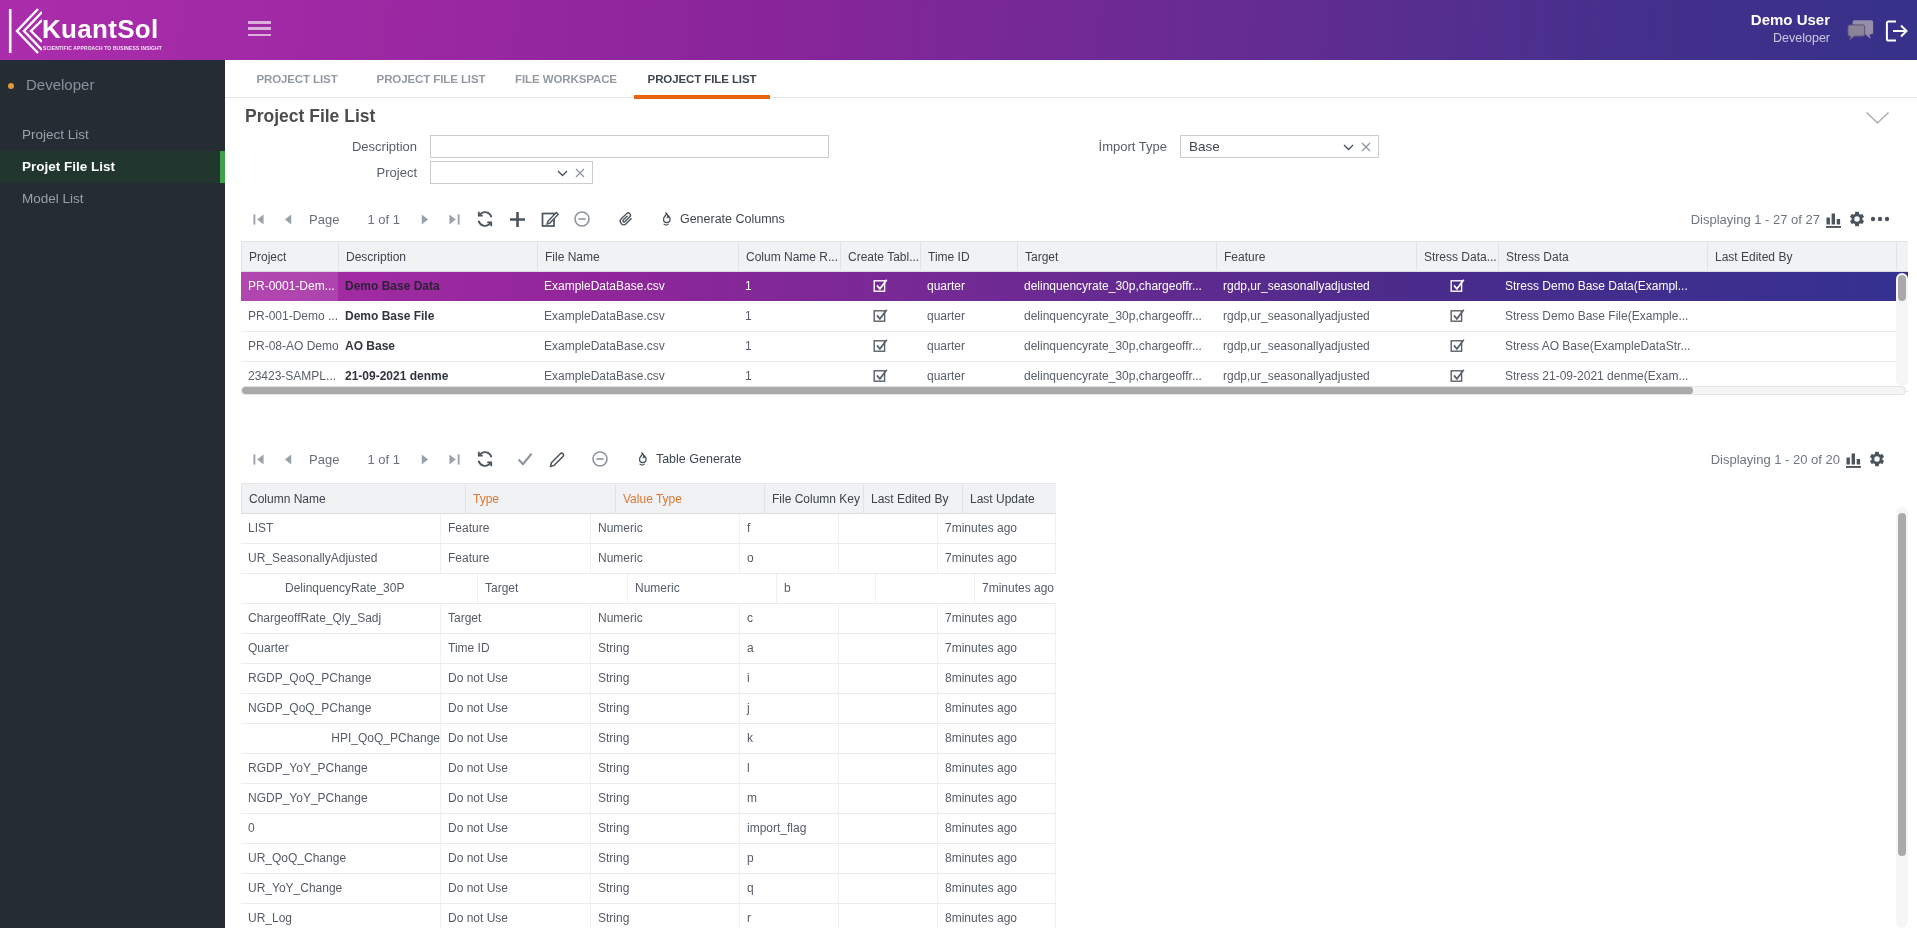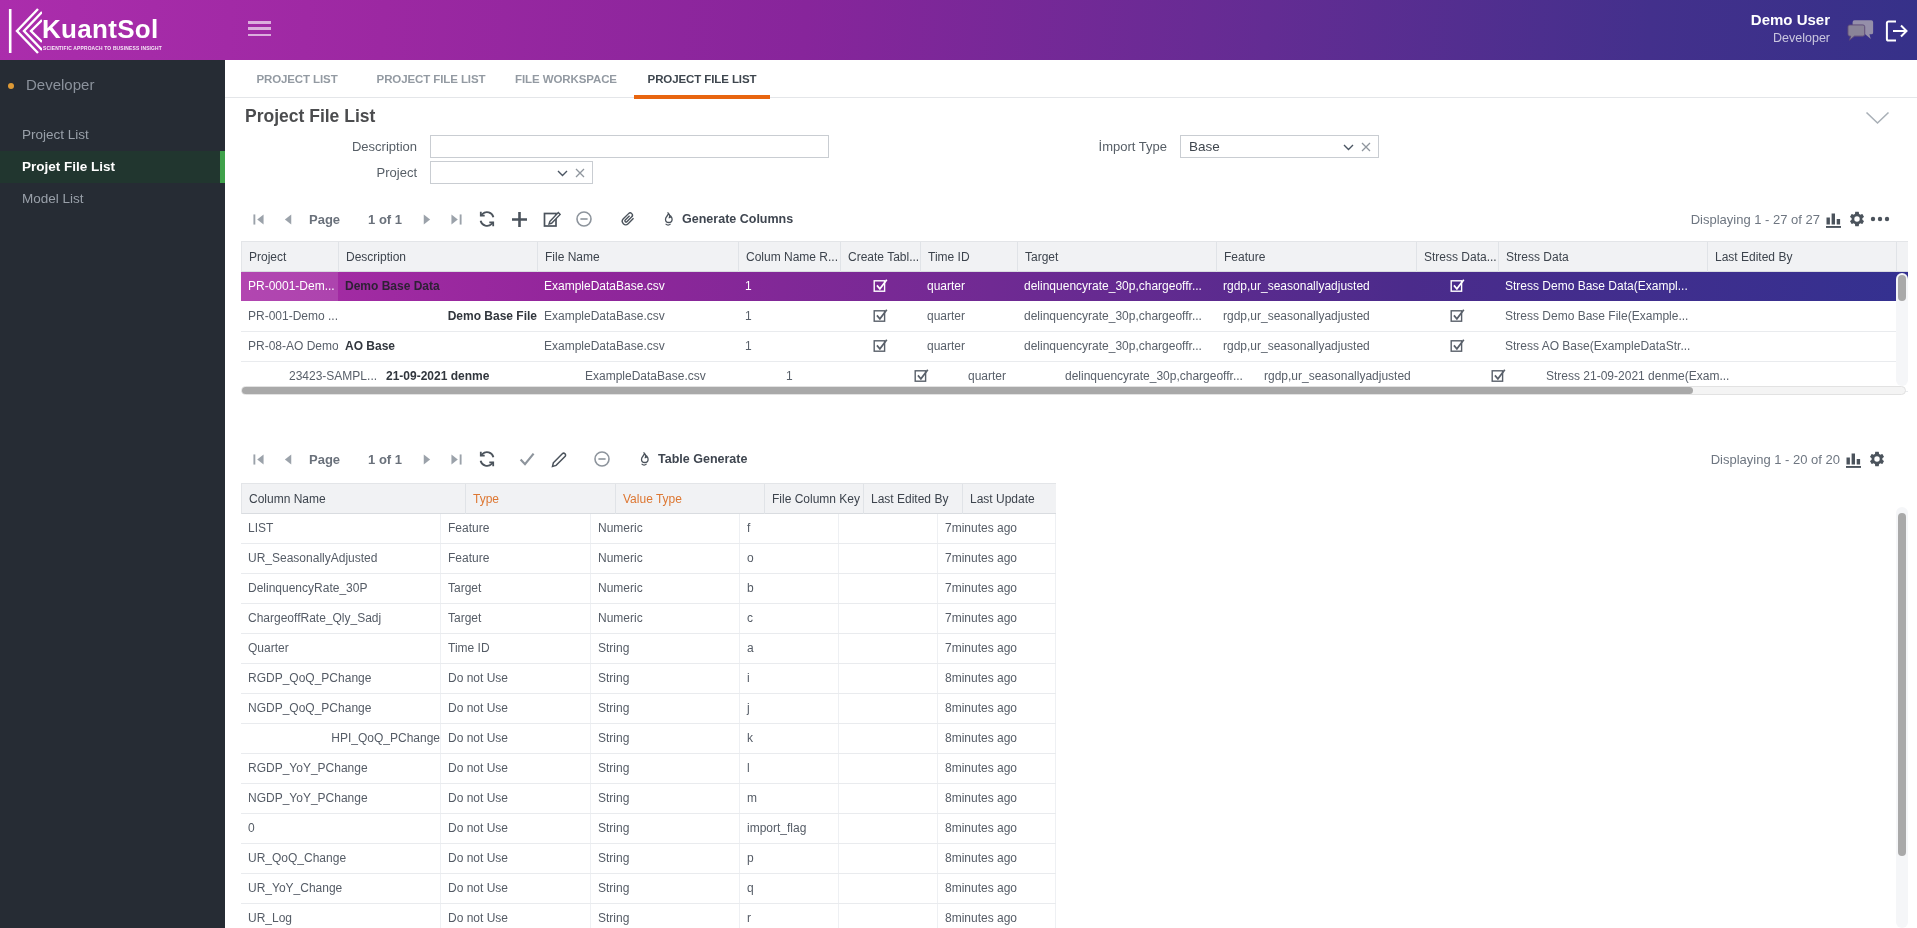--- a/index.html
+++ b/index.html
@@ -48,21 +48,21 @@
   
   .f-label { position:absolute; font-size:13px; color:#565e66; text-align:right; }
   .f-input { position:absolute; height:23px; border:1px solid #c9cdd2; background:#fff; font-size:13px; color:#3f464e; padding:0 6px; }
   .f-combo { position:absolute; height:23px; border:1px solid #c9cdd2; background:#fff; font-size:13.5px; color:#3f464e; }
   .f-combo .val { position:absolute; left:8px; top:3px;text-align:right; }
   .f-combo .chev { position:absolute; right:24px; top:8px; color:#4a5562; }
   .f-combo .clr { position:absolute; right:7px; top:6px; color:#8f969e; }
 
   
   .toolbar { position:absolute; left:0; width:100%; height:28px; }
-  .tb-left { position:absolute; left:26px; top:0; height:28px; display:flex; align-items:center; gap:14px;font-weight:bold; }
+  .tb-left { position:absolute; left:26px; top:0; height:28px; display:flex; align-items:center; gap:14px; }
   .tb-btn { display:flex; align-items:center; justify-content:center; cursor:pointer; color:#4b535c; }
   .tb-btn.lite { color:#9ba2aa; }
   .tb-btn.mid { color:#8d949c; }
   .tb-text { font-size:13px; color:#6a717b; }
   .tb-action { display:flex; align-items:center; gap:7px; cursor:pointer; }
   .tb-action .lbl { font-size:12.5px; color:#3f4650; }
   .tb-right { position:absolute; top:0; height:28px; display:flex; align-items:center; gap:4px; }
   .tb-displaying { font-size:13px; color:#6e7681; }
 
   #ut-left > *:nth-child(4) { margin-left:14px; }
@@ -310,21 +310,21 @@
           <div class="g-cell c7" style="width: 200px;">rgdp,ur_seasonallyadjusted</div>
           <div class="g-cell c8" style="width: 82px; text-align: center; padding-left: 0px;"><svg class="cbx" width="15" height="15" viewBox="0 0 15 15">
               <rect x="1.2" y="2.8" width="10.4" height="10.4" fill="none" stroke="currentColor" stroke-width="1.4"></rect>
               <path d="M3.9 7.4l3 3.4L13.8 1.8" fill="none" stroke="currentColor" stroke-width="1.7"></path>
             </svg></div>
           <div class="g-cell c9" style="width: 209px;">Stress Demo Base Data(Exampl...</div>
           <div class="g-cell c10" style="width: 189px;"></div>
         </div>
         <div class="g-row">
           <div class="g-cell c0" style="width: 97px;">PR-001-Demo ...</div>
-          <div class="g-cell c1" style="width: 199px; text-align: right;">Demo Base File</div>
+          <div class="g-cell c1" style="width: 199px;">Demo Base File</div>
           <div class="g-cell c2" style="width: 201px;">ExampleDataBase.csv</div>
           <div class="g-cell c3" style="width: 102px;">1</div>
           <div class="g-cell c4" style="width: 80px; text-align: center; padding-left: 0px;"><svg class="cbx" width="15" height="15" viewBox="0 0 15 15">
               <rect x="1.2" y="2.8" width="10.4" height="10.4" fill="none" stroke="currentColor" stroke-width="1.4"></rect>
               <path d="M3.9 7.4l3 3.4L13.8 1.8" fill="none" stroke="currentColor" stroke-width="1.7"></path>
             </svg></div>
           <div class="g-cell c5" style="width: 97px;">quarter</div>
           <div class="g-cell c6" style="width: 199px;">delinquencyrate_30p,chargeoffr...</div>
           <div class="g-cell c7" style="width: 200px;">rgdp,ur_seasonallyadjusted</div>
           <div class="g-cell c8" style="width: 82px; text-align: center; padding-left: 0px;"><svg class="cbx" width="15" height="15" viewBox="0 0 15 15">
@@ -347,21 +347,21 @@
           <div class="g-cell c6" style="width: 199px;">delinquencyrate_30p,chargeoffr...</div>
           <div class="g-cell c7" style="width: 200px;">rgdp,ur_seasonallyadjusted</div>
           <div class="g-cell c8" style="width: 82px; text-align: center; padding-left: 0px;"><svg class="cbx" width="15" height="15" viewBox="0 0 15 15">
               <rect x="1.2" y="2.8" width="10.4" height="10.4" fill="none" stroke="currentColor" stroke-width="1.4"></rect>
               <path d="M3.9 7.4l3 3.4L13.8 1.8" fill="none" stroke="currentColor" stroke-width="1.7"></path>
             </svg></div>
           <div class="g-cell c9" style="width: 209px;">Stress AO Base(ExampleDataStr...</div>
           <div class="g-cell c10" style="width: 189px;"></div>
         </div>
         <div class="g-row">
-          <div class="g-cell c0" style="width: 97px; margin-left: 41px;">23423-SAMPL...</div>
+          <div class="g-cell c0" style="width: 97px;">23423-SAMPL...</div>
           <div class="g-cell c1" style="width: 199px;">21-09-2021 denme</div>
           <div class="g-cell c2" style="width: 201px;">ExampleDataBase.csv</div>
           <div class="g-cell c3" style="width: 102px;">1</div>
           <div class="g-cell c4" style="width: 80px; text-align: center; padding-left: 0px;"><svg class="cbx" width="15" height="15" viewBox="0 0 15 15">
               <rect x="1.2" y="2.8" width="10.4" height="10.4" fill="none" stroke="currentColor" stroke-width="1.4"></rect>
               <path d="M3.9 7.4l3 3.4L13.8 1.8" fill="none" stroke="currentColor" stroke-width="1.7"></path>
             </svg></div>
           <div class="g-cell c5" style="width: 97px;">quarter</div>
           <div class="g-cell c6" style="width: 199px;">delinquencyrate_30p,chargeoffr...</div>
           <div class="g-cell c7" style="width: 200px;">rgdp,ur_seasonallyadjusted</div>
@@ -482,21 +482,21 @@
         </div>
         <div class="g-row">
           <div class="g-cell" style="width: 200px;">UR_SeasonallyAdjusted</div>
           <div class="g-cell" style="width: 150px;">Feature</div>
           <div class="g-cell" style="width: 149px;">Numeric</div>
           <div class="g-cell" style="width: 99px;">o</div>
           <div class="g-cell" style="width: 99px;"></div>
           <div class="g-cell" style="width: 118px;">7minutes ago</div>
         </div>
         <div class="g-row">
-          <div class="g-cell" style="width: 200px;">DelinquencyRate_30P</div>
+          <div class="g-cell" style="width: 200px; margin-left: 37px;">DelinquencyRate_30P</div>
           <div class="g-cell" style="width: 150px;">Target</div>
           <div class="g-cell" style="width: 149px;">Numeric</div>
           <div class="g-cell" style="width: 99px;">b</div>
           <div class="g-cell" style="width: 99px;"></div>
           <div class="g-cell" style="width: 118px;">7minutes ago</div>
         </div>
         <div class="g-row">
           <div class="g-cell" style="width: 200px;">ChargeoffRate_Qly_Sadj</div>
           <div class="g-cell" style="width: 150px;">Target</div>
           <div class="g-cell" style="width: 149px;">Numeric</div>

